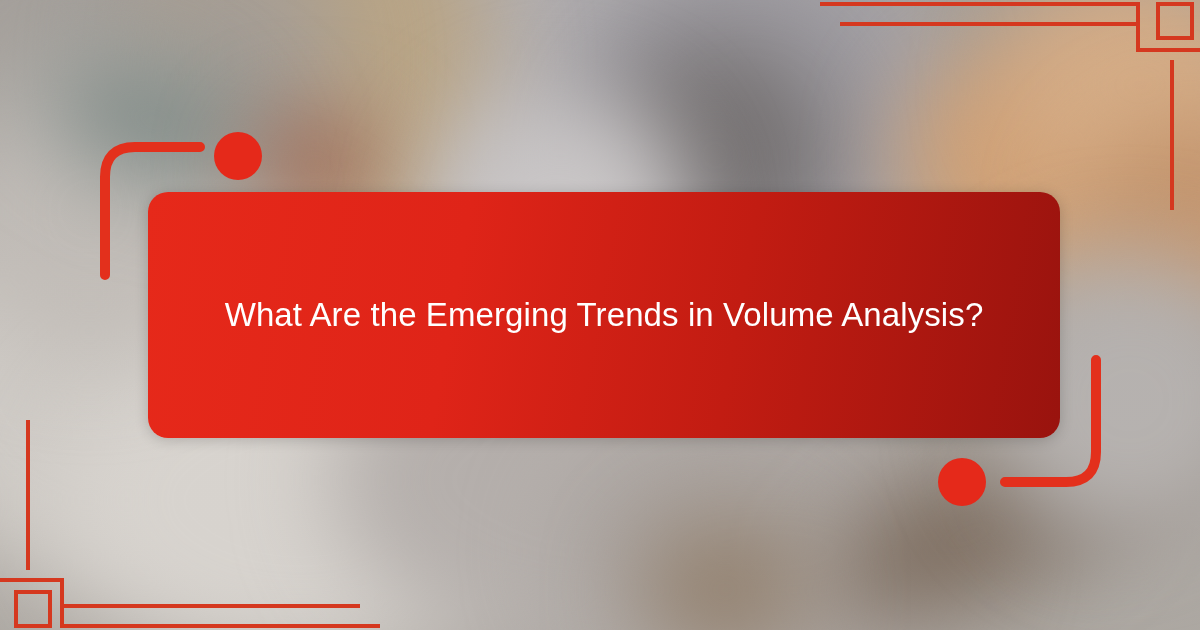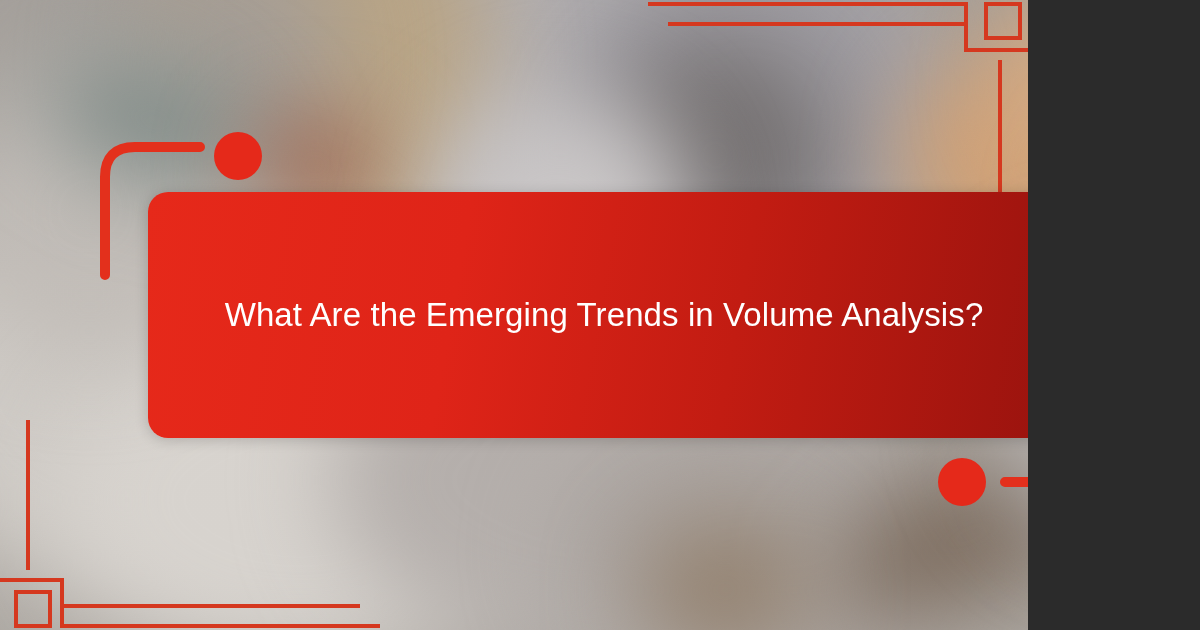--- a/index.html
+++ b/index.html
@@ -2,21 +2,21 @@
 <html><head>
 <meta charset="utf-8">
 <style>
   html, body {
     margin: 0;
     padding: 0;
     background: #2b2b2b;
   }
   #stage {
     position: relative;
-    width: 1028px;
+    width: 1200px;
     height: 630px;
     overflow: hidden;
     font-family: "Liberation Sans", sans-serif;
   }
 
   
   .bg-root {
     position: absolute;
     inset: 0;
     background: #a8a39d;

